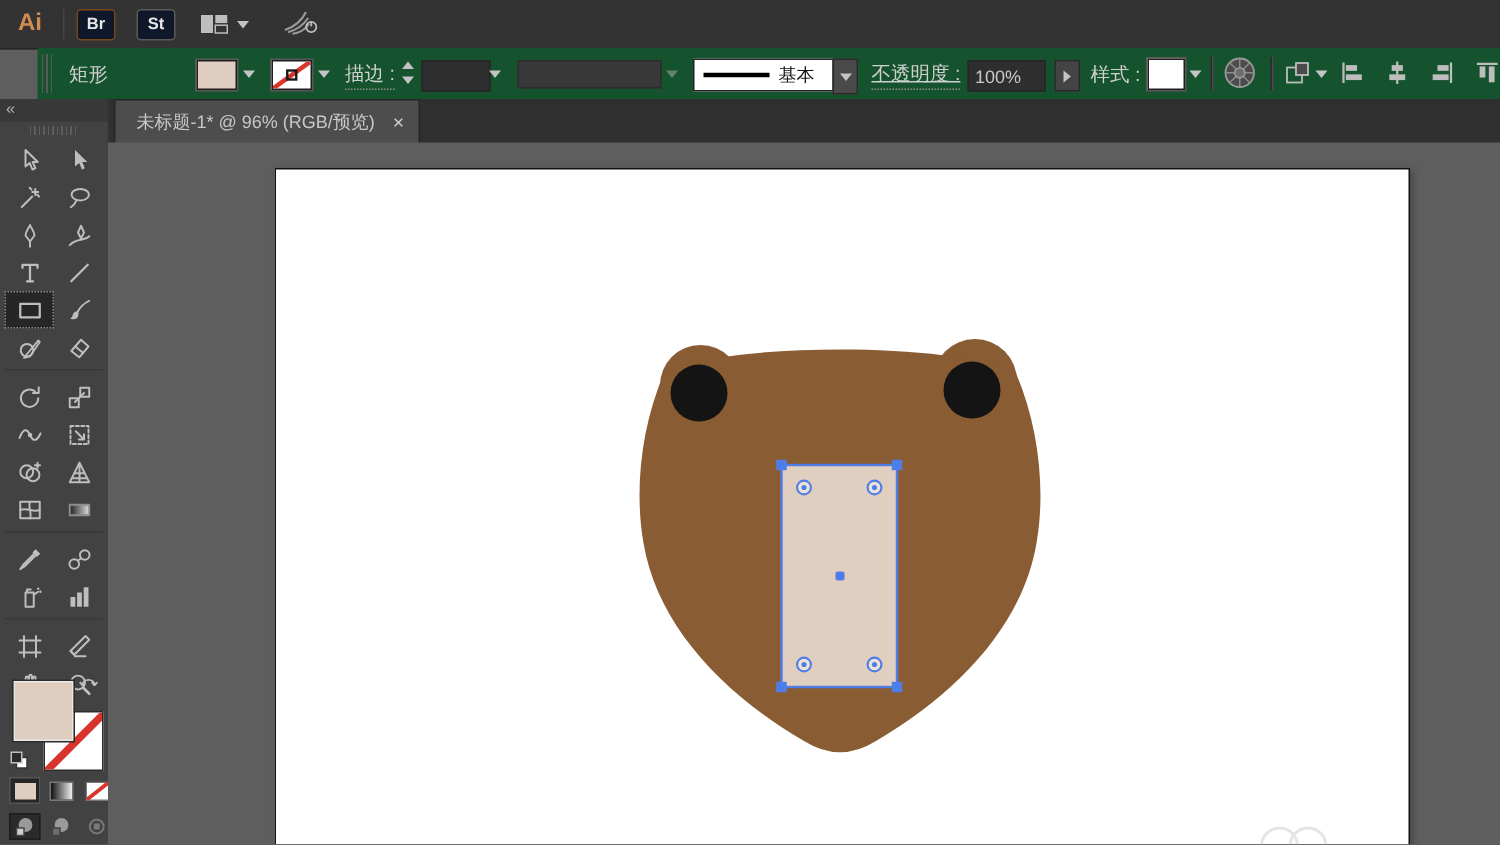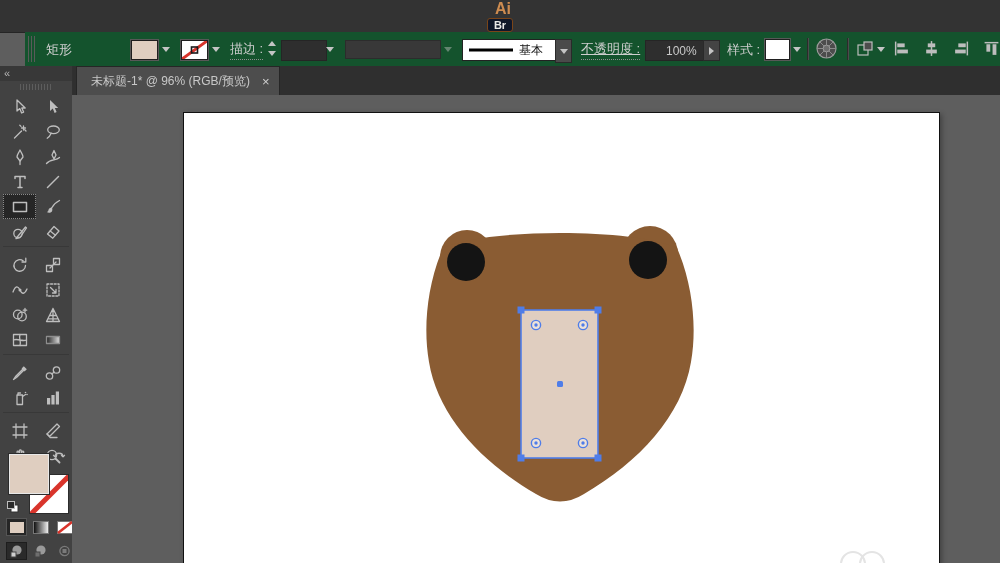--- a/index.html
+++ b/index.html
@@ -1,20 +1,20 @@
 <!DOCTYPE html>
 <html><head>
 <meta charset="utf-8">
 <style>
   html,body{margin:0;padding:0;background:#222;}
   body{font-family:"Liberation Sans",sans-serif;-webkit-font-smoothing:antialiased;}
   #app{position:relative;width:1000px;height:563px;overflow:hidden;background:#5E5E5E;}
   .abs{position:absolute;}
   
-  .menu-bar{left:0;top:0;width:1000px;height:32px;background:#333333;border-bottom:1px solid #252525;display:flex;align-items:center;flex-direction:column;}
+  .menu-bar{left:0;top:0;width:1000px;height:32px;background:#333333;border-bottom:1px solid #252525;display:flex;align-items:center;}
   .ai-logo{color:#CE8C50;font-weight:bold;font-size:16px;margin:0 6px 0 12px;letter-spacing:0;}
   .menu-items{display:flex;height:32px;align-items:center;}
   .menu-item{color:#C9C9C9;font-size:13px;padding:0 13px;line-height:32px;cursor:default;}
   .mb-sep{width:1px;height:20px;background:#474747;margin:0 8px;}
   .badge{width:24px;height:19px;border-radius:3px;color:#E8E8E8;font-size:11px;font-weight:bold;
          display:flex;align-items:center;justify-content:center;}
   .badge-br{background:#0f172a;border:1px solid #7a4518;}
   .badge-st{background:#0f172a;border:1px solid #5a5a5a;margin-left:14px;}
   
   .control-bar{left:0;top:32px;width:1000px;height:34px;background:#14532d;border-bottom:1px solid #282828;margin-left:25px;}
@@ -110,21 +110,21 @@
       <svg width="46" height="8" viewBox="0 0 46 8" style="margin-left:5px;">
         <line x1="1" y1="4" x2="45" y2="4" stroke="#000" stroke-width="3"></line>
       </svg>
       <span style="color:#111;font-size:12px;margin-left:5px;">基本</span>
     </div>
     <div class="abs" style="left:530px;top:7px;width:15px;height:22px;background:#4a4a4a;border:1px solid #2a2a2a;display:flex;align-items:center;justify-content:center;">
       <span class="chev"></span>
     </div>
 
     <span class="abs cb-label dotu" style="left:556px;top:8px;text-decoration:underline;">不透明度 :</span>
-    <input class="abs field" style="left: 620px; top: 8px; width: 44px; height: 17px; padding-left: 20px;" readonly="" value="100%">
+    <input class="abs field" style="left: 620px; top: 8px; width: 44px; height: 17px; padding-left: 4px;" readonly="" value="100%">
     <div class="abs" style="left:678px;top:8px;width:15px;height:19px;display:flex;align-items:center;justify-content:center;background:#444;border:1px solid #2a2a2a;">
       <span class="chev-right"></span>
     </div>
 
     <span class="abs cb-label" style="left:702px;top:9px;">样式 :</span>
     <div class="abs swatch" style="left:740px;top:7px;width:23px;height:19px;background:#FFFFFF;"></div>
     <span class="abs chev" style="left:768px;top:15px;"></span>
 
     <div class="abs cb-sep" style="left:782px;top:6px;"></div>
     <div class="abs" style="left:790px;top:5px;">

